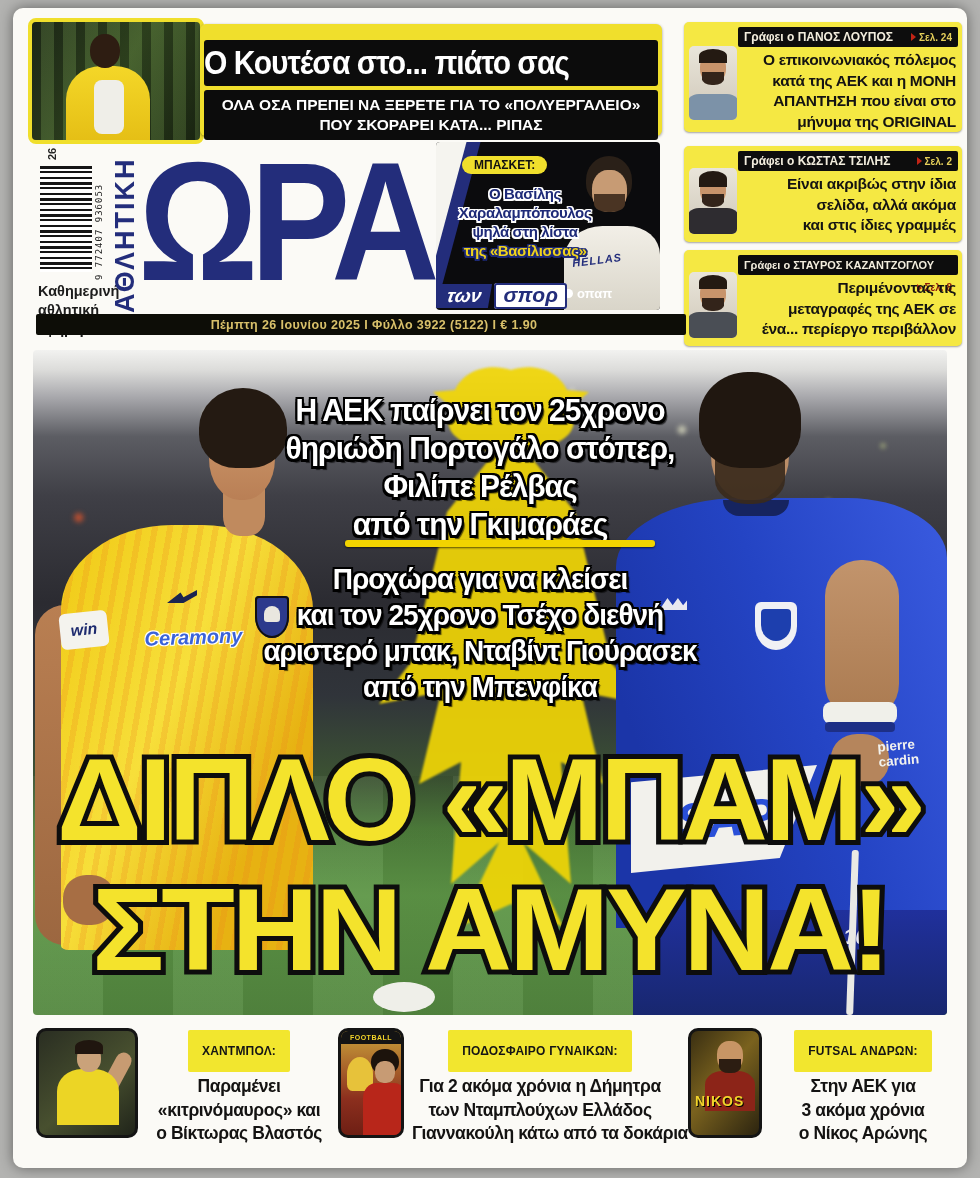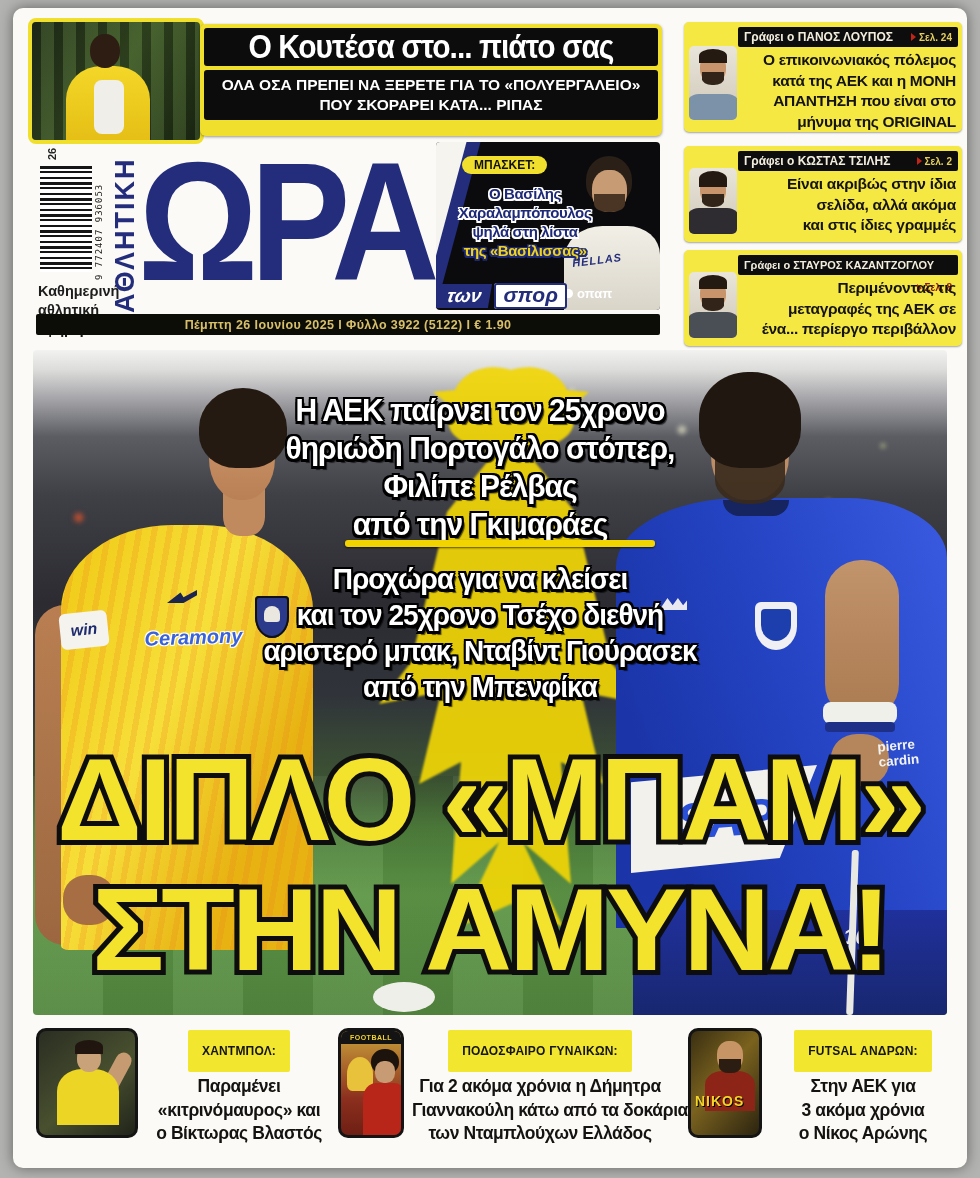--- a/index.html
+++ b/index.html
@@ -23,21 +23,21 @@
     background:linear-gradient(120deg,#26351e,#3d5728 50%,#223117);overflow:hidden;}
   .tl-photo .streaks{position:absolute;inset:0;
     background:repeating-linear-gradient(90deg,rgba(0,0,0,.28) 0 9px,rgba(120,150,80,.18) 9px 22px);}
   .tl-head{position:absolute;left:58px;top:12px;width:30px;height:34px;border-radius:48%;background:#2e1d12;}
   .tl-body{position:absolute;left:34px;top:44px;width:84px;height:80px;border-radius:42% 42% 0 0;
     background:linear-gradient(#f4d728,#e4bd14);}
   .tl-bib{position:absolute;left:62px;top:58px;width:30px;height:54px;border-radius:8px;background:#efeee8;}
   
   .top-banner{left:200px;top:24px;width:462px;height:112px;background:#f0df2c;border-radius:6px;
     padding:4px;box-sizing:border-box;box-shadow:0 1px 3px rgba(0,0,0,.4);}
-  .tb-title{height:38px;background:#0c0c0c;border-radius:3px;display:flex;align-items:center;justify-content:center;}
+  .tb-title{height:46px;background:#0c0c0c;border-radius:3px;display:flex;align-items:center;margin-top:12px;}
   .tb-title span{color:#fff;font-weight:900;font-size:30px;letter-spacing:-1px;transform:scaleY(1.12);white-space:nowrap;}
   .tb-sub{margin-top:4px;height:50px;background:#0c0c0c;border-radius:3px;display:flex;flex-direction:column;
     align-items:center;justify-content:center;}
   .tb-sub div{color:#fff;font-weight:800;font-size:15.5px;line-height:20px;white-space:nowrap;}
   
   .colbox{left:684px;width:278px;background:#f5e843;border-radius:5px;box-shadow:0 1px 2px rgba(0,0,0,.35);text-align:right;}
   .colbox-header{position:absolute;left:54px;right:4px;top:5px;height:20px;background:#0d0d0d;border-radius:2px;
     display:flex;align-items:center;justify-content:space-between;padding:0 6px;}
   .colbox-header .byline{color:#f2eddd;font-weight:800;font-size:12px;white-space:nowrap;}
   .pageref{display:flex;align-items:center;gap:3px;}
@@ -74,21 +74,21 @@
   .bk-jersey{position:absolute;left:136px;top:112px;transform:rotate(-7deg);color:#232d7b;
     font-style:italic;font-weight:900;font-size:11px;letter-spacing:1px;}
   .bk-sponsor{position:absolute;left:128px;top:144px;color:#fff;font-weight:700;font-size:13px;display:flex;align-items:center;gap:4px;}
   .bk-sponsor::before{content:"";width:9px;height:9px;background:#fff;border-radius:50%;display:inline-block;}
   .brand-sub{left:438px;top:283px;display:flex;align-items:center;gap:4px;z-index:5;}
   .brand-sub .ton{background:#232d7b;color:#fff;font-style:italic;font-weight:900;font-size:19px;
     padding:1px 9px;transform:skewX(-10deg);}
   .brand-sub .spor{background:#fff;color:#232d7b;font-style:italic;font-weight:900;font-size:21px;
     padding:0 9px 2px 9px;border-radius:3px;box-shadow:0 0 0 2px #232d7b inset;}
   .datebar{left:36px;top:314px;width:624px;height:21px;background:#0d0d07;border-radius:2px;
-    display:flex;align-items:center;justify-content:center;}
+    display:flex;align-items:center;justify-content:center;padding-left:26px;}
   .datebar span{color:#d8c06a;font-weight:800;font-size:12.5px;letter-spacing:.4px;white-space:nowrap;}
   
   .mainimg{left:33px;top:350px;width:914px;height:665px;border-radius:4px;overflow:hidden;
     background:linear-gradient(180deg,#f2f2f0 0%,#dcdcda 3%,#a9a9ad 7%,#5c5d63 13%,#3f3f46 22%,
       #2b2b31 38%,#30343a 52%,#3c5233 64%,#4f7f3c 72%,#5e9747 82%,#548840 100%);}
   .bokeh{position:absolute;inset:0;height:60%;filter:blur(2px);background-image:
     radial-gradient(circle 10px at 5% 42%,rgba(255,90,40,.85),transparent 70%),
     radial-gradient(circle 8px at 9% 52%,rgba(255,130,60,.7),transparent 70%),
     radial-gradient(circle 7px at 19% 16%,rgba(255,246,190,.8),transparent 70%),
     radial-gradient(circle 6px at 29% 26%,rgba(255,236,140,.7),transparent 70%),
@@ -402,22 +402,22 @@
     <div class="p-hair2"></div>
     <div class="p-face2"></div>
     <div class="p-strip">
       <span>FOOTBALL</span>
     </div>
   </div>
   <div class="abs bt-text" style="left:412px;width:256px;">
     <span class="bt-label">ΠΟΔΟΣΦΑΙΡΟ ΓΥΝΑΙΚΩΝ:</span>
     <div class="bt-lines">
       <div>Για 2 ακόμα χρόνια η Δήμητρα</div>
+      <div>των Νταμπλούχων Ελλάδος</div>
       <div>Γιαννακούλη κάτω από τα δοκάρια</div>
-      <div>των Νταμπλούχων Ελλάδος</div>
     </div>
   </div>
 
   <div class="abs bt-photo ph3">
     <div class="p-shirt3"></div>
     <div class="p-face3"></div>
     <div class="p-beard3"></div>
     <div class="p-name">NIKOS</div>
   </div>
   <div class="abs bt-text" style="left:770px;width:186px;">

